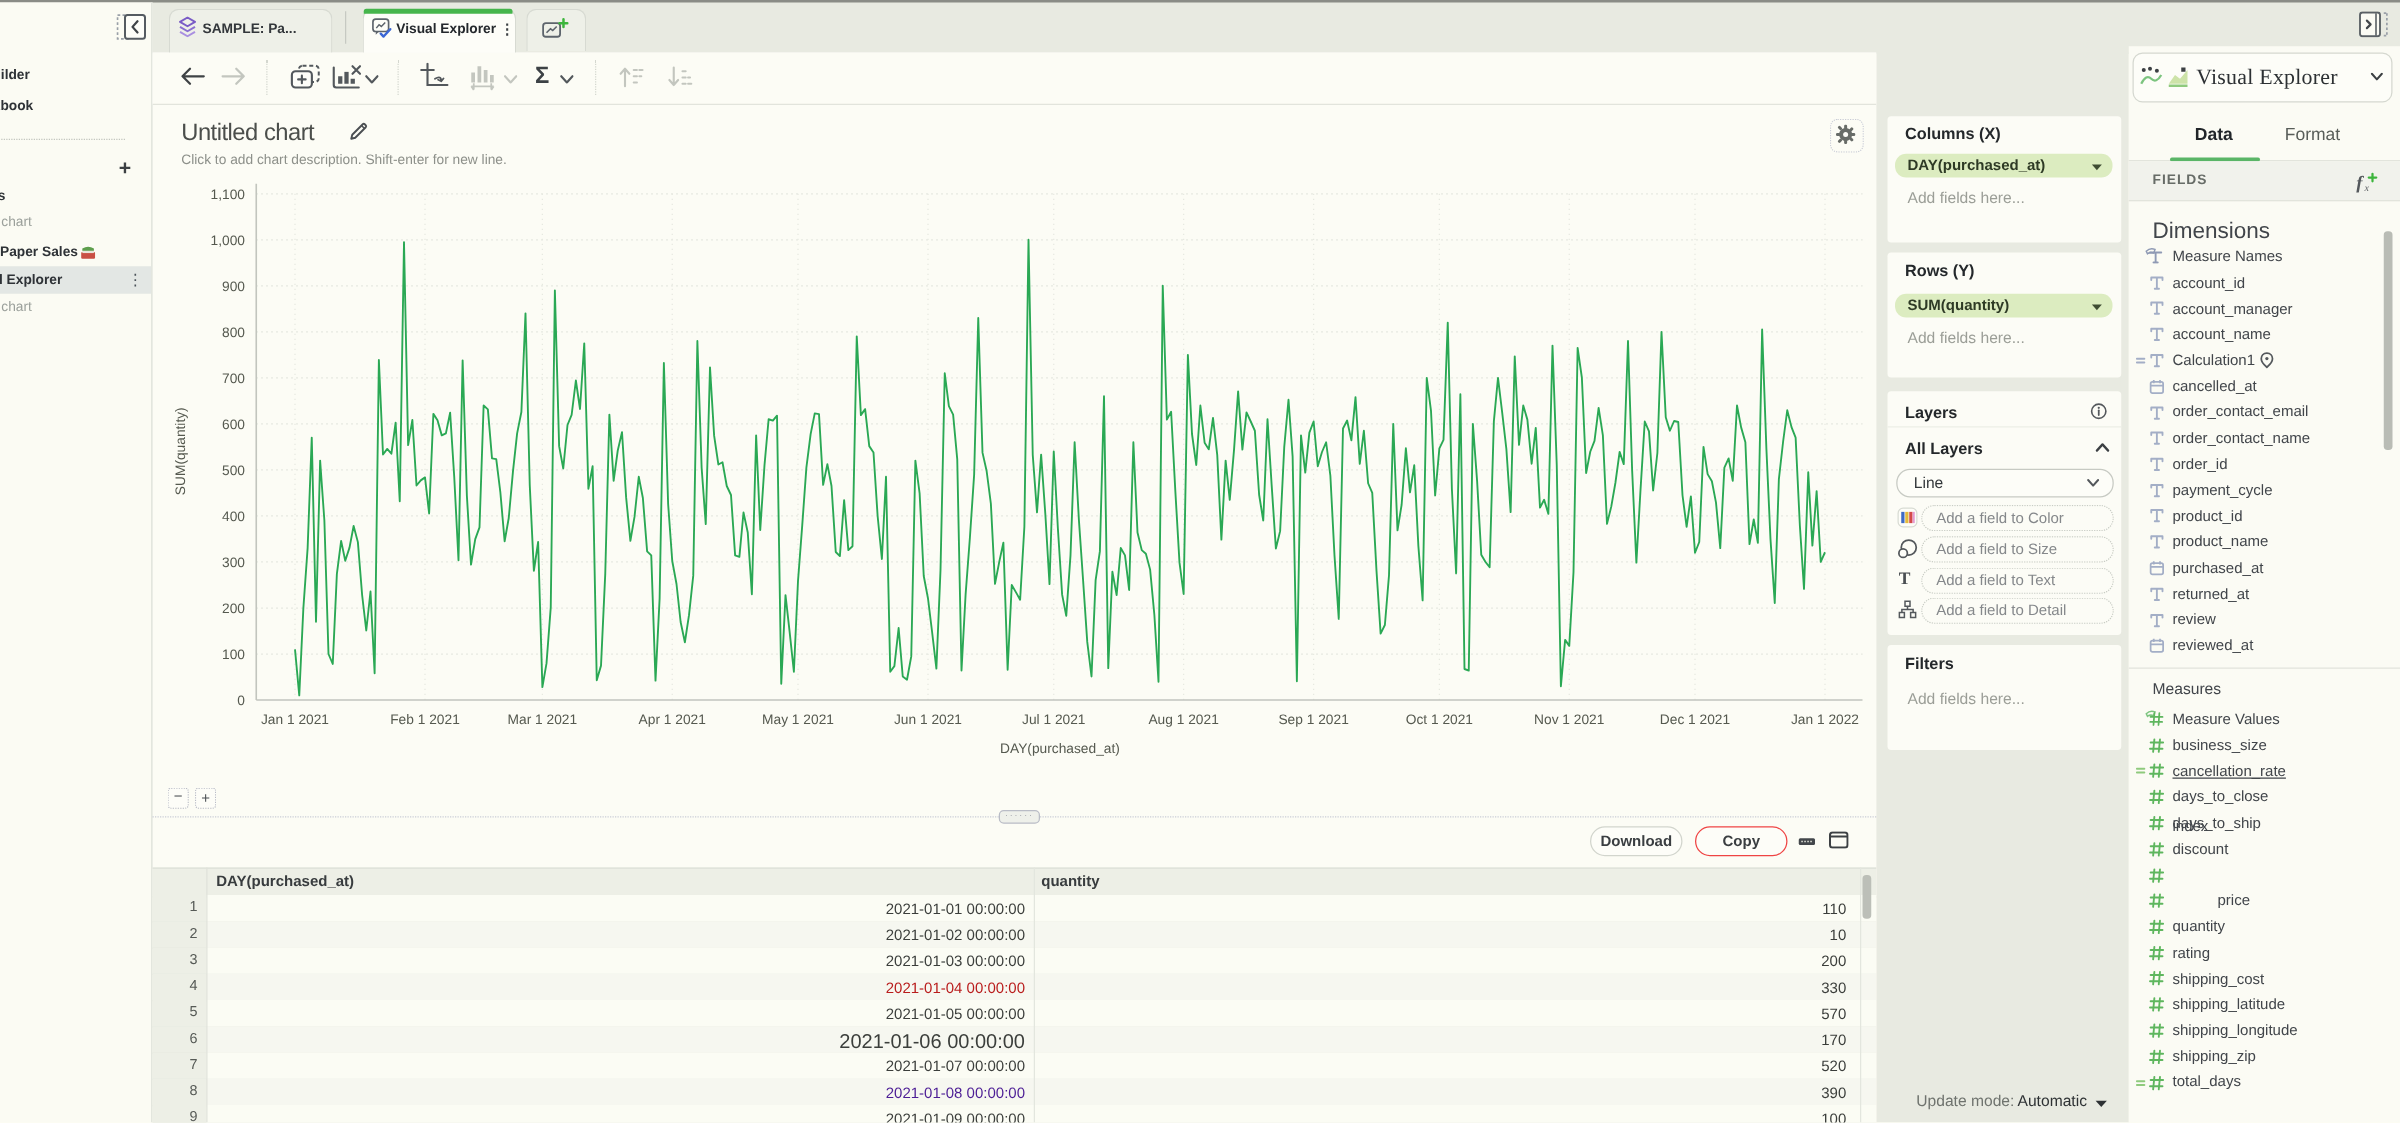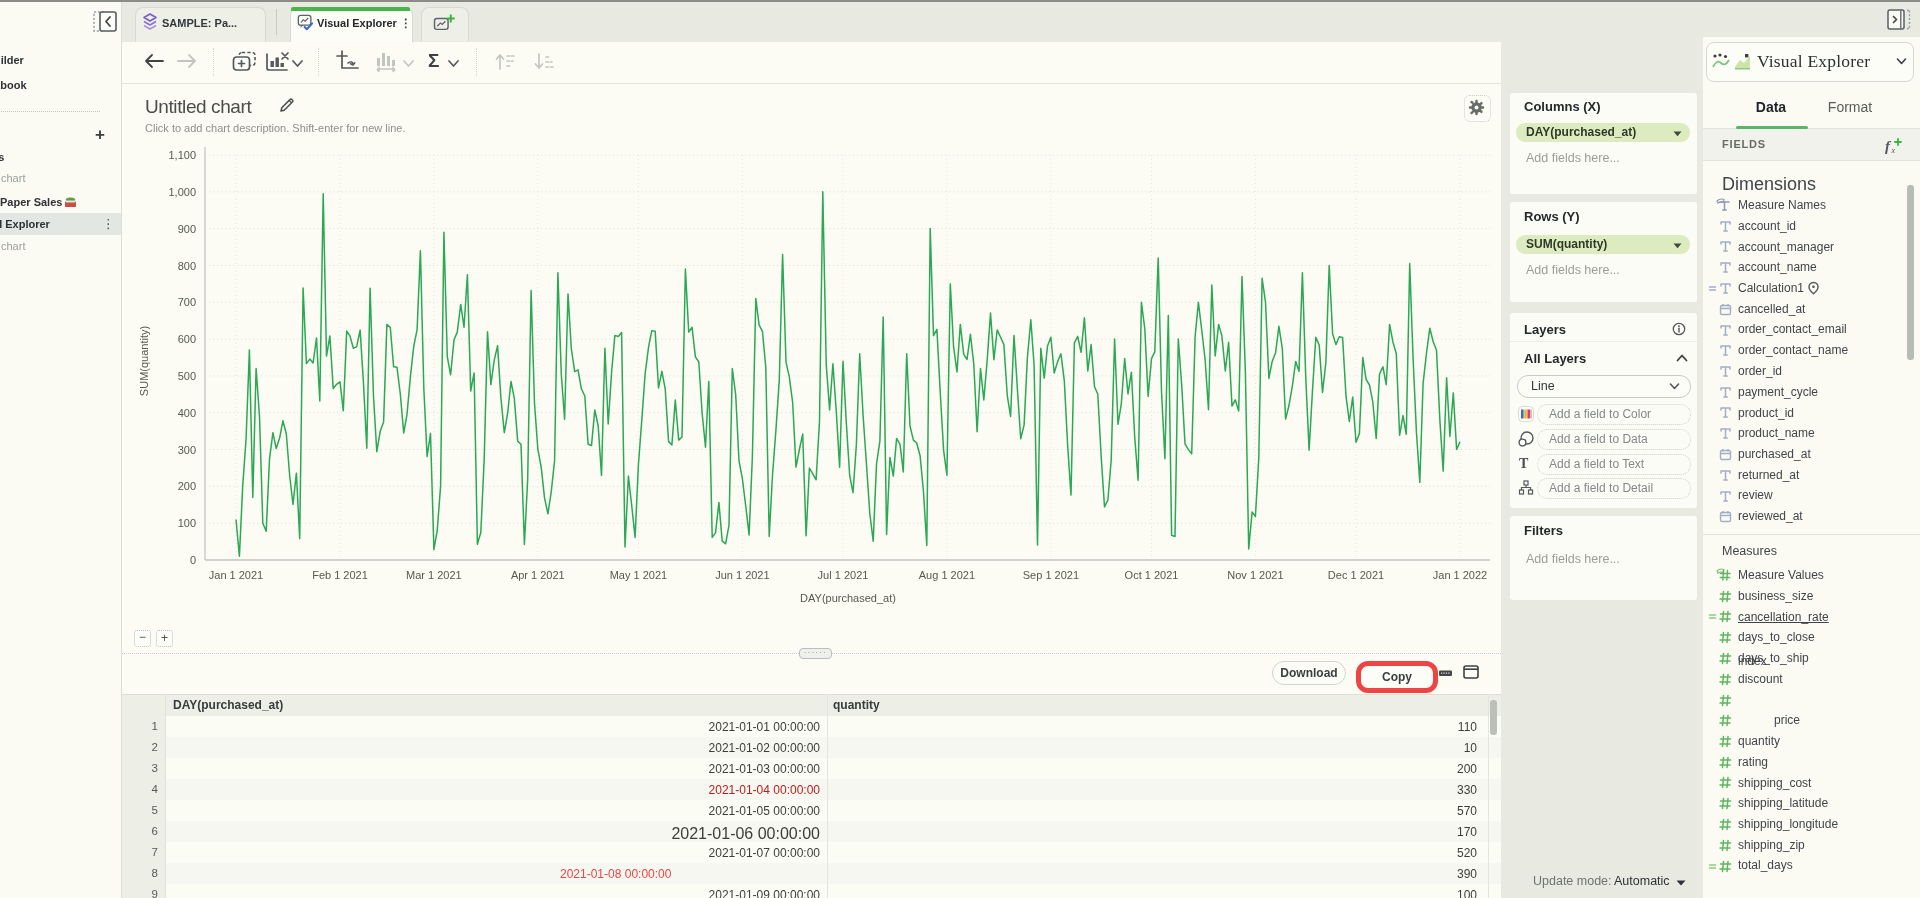--- a/index.html
+++ b/index.html
@@ -195,21 +195,21 @@
     <text x="24" y="277" text-anchor="middle" font-size="11" fill="#55594f" font-family="Liberation Sans" transform="rotate(-90 24 277)">SUM(quantity)</text>
     <text x="724" y="518" text-anchor="middle" font-size="11" fill="#55594f" font-family="Liberation Sans">DAY(purchased_at)</text>
     <polyline points="112.0,435.5 115.4,472.3 118.7,402.4 122.1,354.5 125.4,266.1 128.8,413.4 132.1,284.5 135.5,332.4 138.8,439.2 142.2,447.2 145.5,375.1 148.9,348.7 152.2,364.6 155.6,354.1 158.9,336.8 162.3,349.7 165.7,392.0 169.0,420.4 172.4,389.2 175.7,454.6 179.1,204.0 182.4,279.6 185.8,275.1 189.1,279.0 192.5,254.1 195.8,317.0 199.2,109.7 202.5,272.1 205.9,252.0 209.2,304.4 212.6,300.3 216.0,297.9 219.3,326.8 222.7,247.1 226.0,252.2 229.4,264.3 232.7,262.7 236.1,246.1 239.4,297.8 242.8,364.2 246.1,204.3 249.5,312.5 252.8,367.7 256.2,347.3 259.6,337.9 262.9,240.4 266.3,243.5 269.6,282.7 273.0,283.3 276.3,310.0 279.7,349.0 283.0,330.4 286.4,292.9 289.7,262.7 293.1,245.6 296.4,166.7 299.8,304.0 303.1,372.6 306.5,349.6 309.9,465.7 313.2,446.7 316.6,401.9 319.9,148.3 323.3,272.9 326.6,290.8 330.0,256.0 333.3,247.9 336.7,220.4 340.0,243.2 343.4,190.7 346.7,307.0 350.1,289.0 353.4,460.2 356.8,448.5 360.2,375.1 363.5,247.7 366.9,300.6 370.2,276.4 373.6,261.7 376.9,313.9 380.3,348.7 383.6,329.5 387.0,297.4 390.3,314.4 393.7,357.1 397.0,360.3 400.4,460.5 403.7,394.7 407.1,206.4 410.5,319.2 413.8,364.8 417.2,383.2 420.5,413.6 423.9,429.8 427.2,408.1 430.6,376.5 433.9,188.8 437.3,290.2 440.6,335.3 444.0,209.9 447.3,264.5 450.7,287.6 454.0,285.8 457.4,304.8 460.8,312.0 464.1,360.3 467.5,361.5 470.8,326.0 474.2,342.0 477.5,391.4 480.9,264.3 484.2,340.0 487.6,288.1 490.9,251.4 494.3,252.5 497.6,248.5 501.0,463.0 504.4,392.1 507.7,421.5 511.1,453.4 514.4,380.8 517.8,336.1 521.1,290.1 524.5,263.3 527.8,246.7 531.2,247.3 534.5,303.9 537.9,287.3 541.2,304.8 544.6,357.6 547.9,360.9 551.3,316.1 554.7,356.1 558.0,353.0 561.4,185.1 564.7,248.1 568.1,243.3 571.4,272.9 574.8,278.0 578.1,328.8 581.5,363.2 584.8,297.4 588.2,453.4 591.5,448.9 594.9,418.4 598.2,457.2 601.6,459.8 605.0,441.1 608.3,284.5 611.7,310.8 615.0,376.8 618.4,394.8 621.7,421.8 625.1,450.9 628.4,372.2 631.8,214.6 635.1,240.9 638.5,247.7 641.8,283.5 645.2,452.4 648.5,391.3 651.9,346.4 655.3,295.9 658.6,170.4 662.0,278.1 665.3,292.8 668.7,319.0 672.0,383.1 675.4,365.5 678.7,350.1 682.1,451.8 685.4,384.0 688.8,389.9 692.1,395.8 695.5,337.4 698.8,107.8 702.2,280.0 705.6,325.9 708.9,279.7 712.3,327.8 715.6,383.3 719.0,277.2 722.3,338.6 725.7,391.7 729.0,408.7 732.4,360.3 735.7,269.8 739.1,331.7 742.4,379.2 745.8,429.5 749.2,457.2 752.5,380.1 755.9,357.1 759.2,233.0 762.6,450.5 765.9,373.4 769.3,392.1 772.6,354.4 776.0,360.3 779.3,388.0 782.7,269.8 786.0,342.0 789.4,356.1 792.7,359.0 796.1,371.7 799.5,408.0 802.8,461.4 806.2,144.6 809.5,251.7 812.9,245.4 816.2,307.7 819.6,366.1 822.9,391.2 826.3,199.9 829.6,263.2 833.0,288.0 836.3,240.4 839.7,270.2 843.0,275.5 846.4,250.3 849.8,280.1 853.1,347.7 856.5,284.5 859.8,315.9 863.2,276.1 866.5,229.1 869.9,275.7 873.2,245.9 876.6,253.2 879.9,260.6 883.3,311.8 886.6,332.4 890.0,251.4 893.3,303.7 896.7,354.8 900.1,340.9 903.4,273.5 906.8,235.8 910.1,281.3 913.5,461.0 916.8,264.3 920.2,294.1 923.5,262.1 926.9,253.2 930.2,289.0 933.6,277.6 936.9,269.8 940.3,296.6 943.6,360.5 947.0,411.1 950.4,258.8 953.7,252.4 957.1,268.3 960.4,233.7 963.8,287.1 967.1,260.6 970.5,302.6 973.8,310.3 977.2,372.7 980.5,422.9 983.9,416.0 987.2,376.3 990.6,255.1 994.0,340.3 997.3,319.8 1000.7,274.6 1004.0,309.9 1007.4,288.2 1010.7,352.9 1014.1,396.3 1017.4,218.3 1020.8,244.7 1024.1,312.4 1027.5,274.7 1030.8,267.9 1034.2,174.1 1037.5,307.0 1040.9,374.7 1044.3,231.4 1047.6,451.2 1051.0,452.5 1054.3,255.1 1057.7,301.1 1061.0,359.8 1064.4,365.6 1067.7,369.8 1071.1,252.9 1074.4,218.3 1077.8,246.5 1081.1,275.3 1084.5,325.7 1087.8,201.1 1091.2,271.9 1094.6,240.4 1097.9,251.7 1101.3,287.0 1104.6,258.3 1108.0,322.1 1111.3,315.8 1114.7,327.1 1118.0,192.5 1121.4,288.1 1124.7,465.0 1128.1,427.9 1131.4,432.7 1134.8,373.7 1138.1,194.3 1141.5,218.2 1144.9,294.4 1148.2,277.4 1151.6,268.7 1154.9,242.3 1158.3,264.3 1161.6,335.1 1165.0,321.3 1168.3,302.4 1171.7,277.5 1175.0,287.3 1178.4,188.8 1181.7,292.1 1185.1,366.1 1188.4,308.1 1191.8,253.2 1195.2,261.1 1198.5,308.4 1201.9,278.4 1205.2,181.5 1208.6,249.8 1211.9,260.6 1215.3,252.8 1218.6,253.6 1222.0,312.2 1225.3,337.5 1228.7,313.1 1232.0,358.2 1235.4,349.6 1238.8,273.5 1242.1,295.3 1245.5,301.0 1248.8,318.1 1252.2,354.5 1255.5,290.1 1258.9,282.7 1262.2,300.7 1265.6,240.4 1268.9,257.9 1272.3,269.8 1275.6,351.3 1279.0,331.6 1282.3,350.3 1285.7,179.6 1289.1,274.7 1292.4,347.5 1295.8,398.4 1299.1,299.3 1302.5,269.2 1305.8,244.2 1309.2,257.7 1312.5,266.1 1315.9,336.6 1319.2,387.1 1322.6,293.8 1325.9,352.5 1329.3,308.9 1332.6,365.5 1336.0,357.8" fill="none" stroke="#2aa854" stroke-width="1.5" stroke-linejoin="round"></polyline>
   </svg>
 <div class="abs" style="left:134px;top:630px;width:15px;height:15px;border:1px dotted #b9bcc6;border-radius:3px;background:#fdfdf8;color:#4c5054;font-size:12px;text-align:center;line-height:13px;">−</div>
 <div class="abs" style="left:156px;top:630px;width:15px;height:15px;border:1px dotted #b9bcc6;border-radius:3px;background:#fdfdf8;color:#4c5054;font-size:12px;text-align:center;line-height:14px;">+</div>
 <div class="abs" style="left:122px;top:653px;width:1379px;height:1px;border-top:1.5px dotted #c9ccd6;"></div>
 <div class="abs" style="left:799px;top:648px;width:31px;height:9px;background:#eef0ea;border:1px solid #b9bcc6;border-radius:4px;"></div>
 <div class="abs" style="left:804px;top:651px;width:22px;height:3px;color:#8a8e98;font-size:7px;line-height:3px;letter-spacing:1.5px;">······</div>
 <div class="abs" style="left:1272px;top:661px;width:72px;height:22px;border:1px solid #d2d5cd;border-radius:12px;background:#fdfdf8;text-align:center;line-height:22px;font-size:12px;font-weight:bold;color:#3a3e41;">Download</div>
-<div class="abs" style="left:1356px;top:661px;width:72px;height:22px;border:5px solid #ef4444;border-radius:12px;background:#fdfdf8;text-align:center;line-height:22px;font-size:12px;font-weight:bold;color:#3a3e41;">Copy</div>
+<div class="abs" style="left:1356px;top:661px;width:72px;height:22px;border:1px solid #ef4444;border-radius:12px;background:#fdfdf8;text-align:center;line-height:22px;font-size:12px;font-weight:bold;color:#3a3e41;">Copy</div>
 <svg class="abs" style="left:1438px;top:666px" width="15" height="13" viewBox="0 0 15 13">
 <rect x="1" y="4.5" width="13" height="5.5" rx="1.2" fill="#43474b"></rect>
 <path d="M3 7.2 L12 7.2" stroke="#d7dad2" stroke-width="1.3" stroke-dasharray="1.3,1.1"></path>
 </svg>
 <svg class="abs" style="left:1463px;top:665px" width="16" height="14" viewBox="0 0 16 14">
 <rect x="1" y="1" width="14" height="12" rx="2" fill="none" stroke="#3c4043" stroke-width="1.6"></rect>
 <path d="M1 4.2 L15 4.2" stroke="#3c4043" stroke-width="1.6"></path>
 </svg>
 <div class="abs" style="left:122px;top:694px;width:1379px;height:22px;background:#edefe6;border-top:1px solid #dcdfd7;border-bottom:1px solid #d8dbd3;"></div>
 <div class="abs b" style="left:173px;top:698px;font-size:12px;color:#383c3e;">DAY(purchased_at)</div>
@@ -246,21 +246,21 @@
 <div class="abs" style="left:560px;top:825px;width:260px;text-align:right;font-size:16px;color:#3b3e3b;">2021-01-06 00:00:00</div>
 <div class="abs" style="left:1217px;top:825px;width:260px;text-align:right;font-size:12px;color:#3b3e3b;">170</div>
 <div class="abs" style="left:165px;top:842px;width:1336px;height:21px;background:#fbfcf4;border-bottom:1px solid #e7e9e1;"></div>
 <div class="abs" style="left:122px;top:842px;width:43px;height:21px;background:#edefe6;border-bottom:1px solid #dfe2da;"></div>
 <div class="abs" style="left:120px;top:846px;width:38px;text-align:right;font-size:11.5px;color:#565a56;">7</div>
 <div class="abs" style="left:560px;top:846px;width:260px;text-align:right;font-size:12px;color:#3b3e3b;">2021-01-07 00:00:00</div>
 <div class="abs" style="left:1217px;top:846px;width:260px;text-align:right;font-size:12px;color:#3b3e3b;">520</div>
 <div class="abs" style="left:165px;top:863px;width:1336px;height:21px;background:#f6f7f0;border-bottom:1px solid #e7e9e1;"></div>
 <div class="abs" style="left:122px;top:863px;width:43px;height:21px;background:#edefe6;border-bottom:1px solid #dfe2da;"></div>
 <div class="abs" style="left:120px;top:867px;width:38px;text-align:right;font-size:11.5px;color:#565a56;">8</div>
-<div class="abs" style="left:560px;top:867px;width:260px;font-size:12px;color:#ef4444;">2021-01-08 00:00:00</div>
+<div class="abs" style="left:560px;top:867px;width:260px;text-align:right;font-size:12px;color:#4c1d95;">2021-01-08 00:00:00</div>
 <div class="abs" style="left:1217px;top:867px;width:260px;text-align:right;font-size:12px;color:#3b3e3b;">390</div>
 <div class="abs" style="left:165px;top:884px;width:1336px;height:14px;background:#fbfcf4;border-bottom:1px solid #e7e9e1;"></div>
 <div class="abs" style="left:122px;top:884px;width:43px;height:14px;background:#edefe6;border-bottom:1px solid #dfe2da;"></div>
 <div class="abs" style="left:120px;top:888px;width:38px;text-align:right;font-size:11.5px;color:#565a56;">9</div>
 <div class="abs" style="left:560px;top:888px;width:260px;text-align:right;font-size:12px;color:#3b3e3b;">2021-01-09 00:00:00</div>
 <div class="abs" style="left:1217px;top:888px;width:260px;text-align:right;font-size:12px;color:#3b3e3b;">100</div>
 <div class="abs" style="left:165px;top:694px;width:1px;height:204px;background:#dfe2da;"></div>
 <div class="abs" style="left:827px;top:694px;width:1px;height:204px;background:#e3e6de;"></div>
 <div class="abs" style="left:1488px;top:694px;width:1px;height:204px;background:#e3e6de;"></div>
 <div class="abs" style="left:1490px;top:700px;width:7px;height:35px;background:#bcbfb8;border-radius:3px;"></div>
@@ -299,21 +299,21 @@
 <rect x="5" y="5.5" width="2.6" height="9" fill="#3f6ac4"></rect>
     <rect x="8.2" y="5.5" width="2.6" height="9" fill="#e4b93c"></rect>
 <rect x="11.4" y="5.5" width="2.6" height="9" fill="#d4494a"></rect>
     <rect x="14.2" y="5.5" width="1.6" height="9" fill="#e39bd2"></rect>
 </svg>
 <div class="fin" style="left:1537px;top:404px;width:141px;">Add a field to Color</div>
 <svg class="abs" style="left:1516px;top:429px" width="20" height="20" viewBox="0 0 20 20">
 <circle cx="11" cy="9" r="6" fill="none" stroke="#54585c" stroke-width="1.4"></circle>
 <circle cx="6.5" cy="13.5" r="3.4" fill="#fdfdf8" stroke="#54585c" stroke-width="1.4"></circle>
 </svg>
-<div class="fin" style="left:1537px;top:429px;width:141px;">Add a field to Data</div>
+<div class="fin" style="left:1537px;top:429px;width:141px;">Add a field to Size</div>
 <div class="abs b" style="left:1519px;top:456px;font-size:14px;color:#4a4e52;font-family:'Liberation Serif',serif;">T</div>
 <div class="fin" style="left:1537px;top:454px;width:141px;">Add a field to Text</div>
 <svg class="abs" style="left:1516px;top:478px" width="20" height="20" viewBox="0 0 20 20">
 <rect x="8" y="3" width="4" height="4" fill="none" stroke="#54585c" stroke-width="1.2"></rect>
 <rect x="3.5" y="12" width="4" height="4" fill="none" stroke="#54585c" stroke-width="1.2"></rect>
 <rect x="12.5" y="12" width="4" height="4" fill="none" stroke="#54585c" stroke-width="1.2"></rect>
 <path d="M10 7 L10 9.5 M5.5 12 L5.5 9.5 L14.5 9.5 L14.5 12" fill="none" stroke="#54585c" stroke-width="1.2"></path>
 </svg>
 <div class="fin" style="left:1537px;top:478px;width:141px;">Add a field to Detail</div>
 <div class="card" style="left:1510px;top:516px;width:187px;height:84px;"></div>

